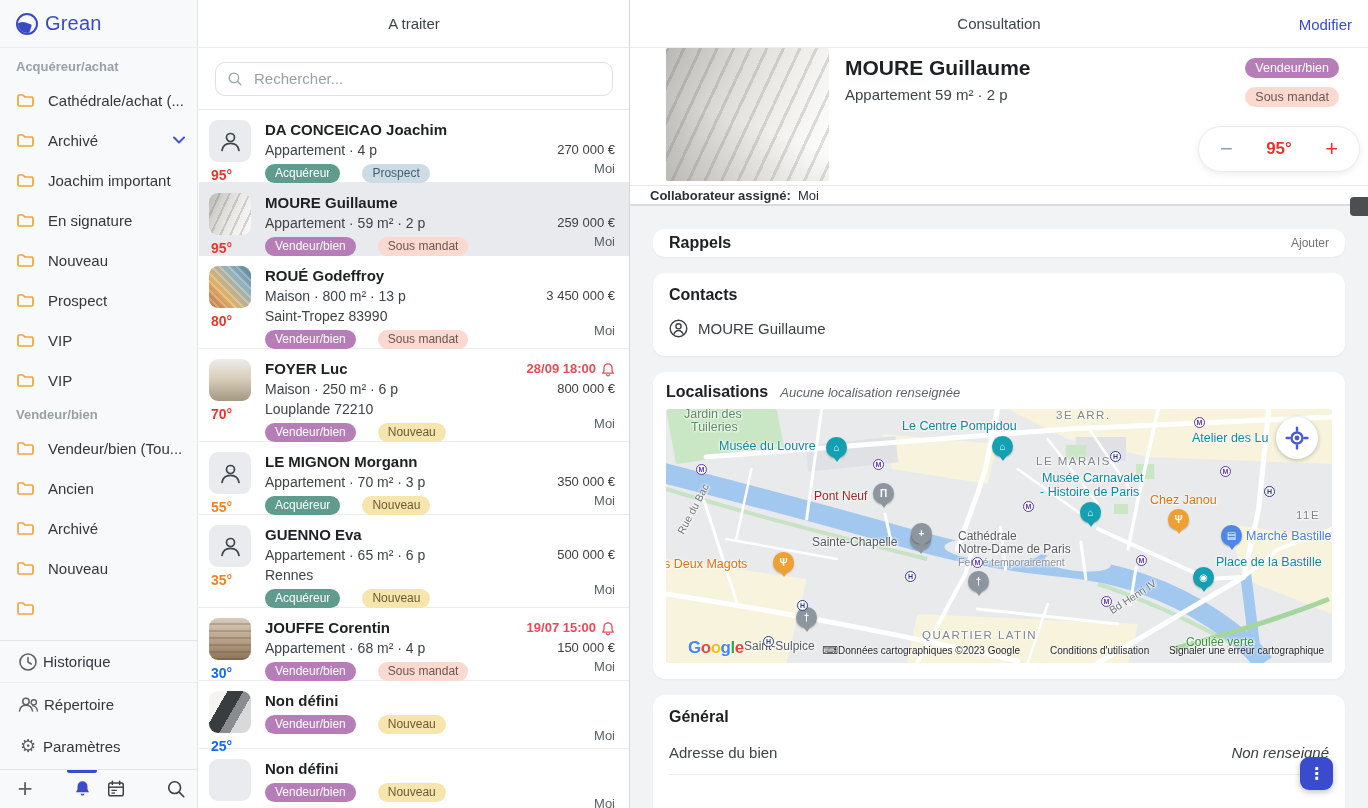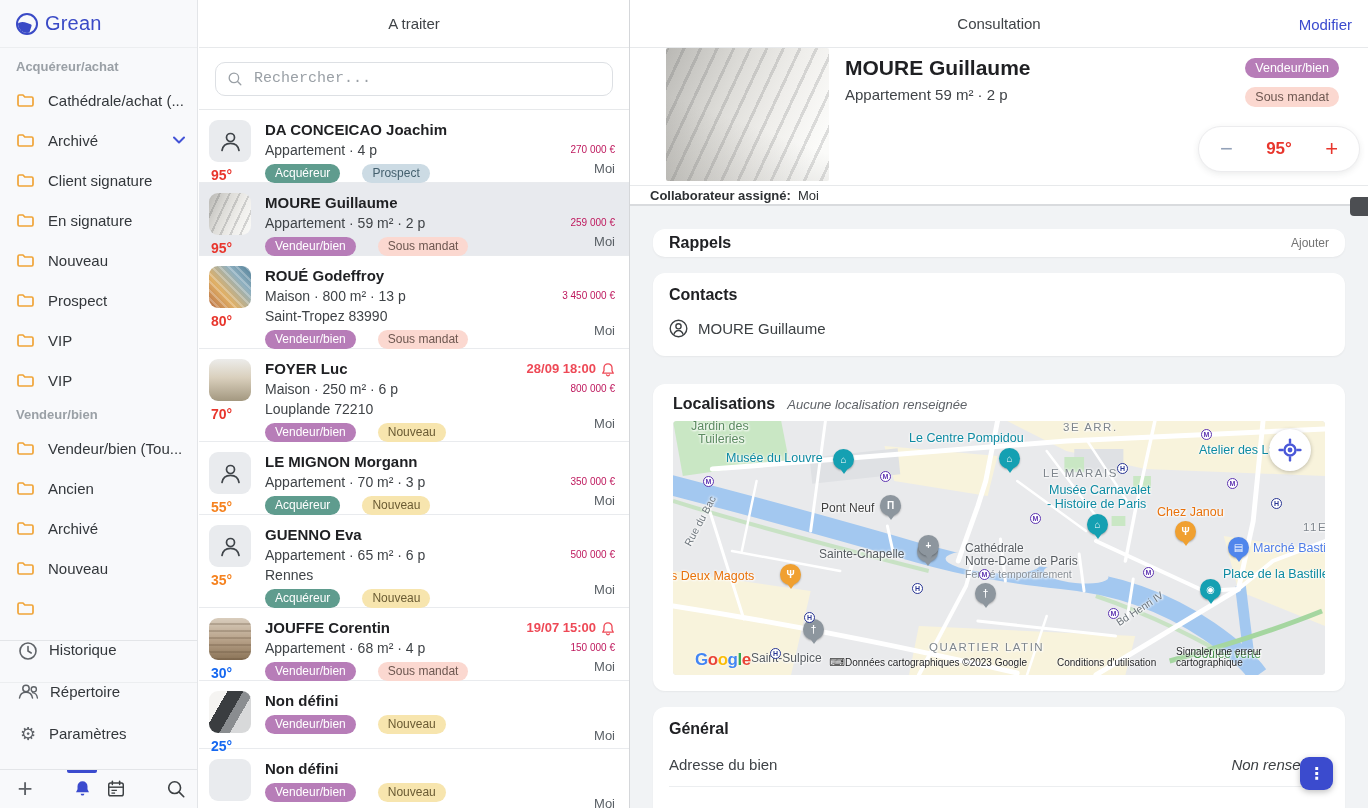--- a/index.html
+++ b/index.html
@@ -13,54 +13,54 @@
   .logo-ic{width:22px;height:22px;border-radius:50%;border:2.5px solid #3a4ac6;box-sizing:border-box;position:relative;overflow:hidden;flex-shrink:0}
   .logo-ic::after{content:'';position:absolute;width:15px;height:15px;left:-3px;bottom:-4px;background:#3a4ac6;border-radius:55% 10% 60% 50%;transform:rotate(18deg)}
   .logo-text{font-size:20px;color:#3a4ac6;font-weight:500;letter-spacing:.2px}
   .side-scroll{position:absolute;top:48px;bottom:167px;left:0;right:0;overflow:hidden;padding-top:4px}
   .section-label{height:28px;line-height:30px;padding-left:16px;font-size:13px;font-weight:700;color:#9aa0a6;white-space:nowrap}
   .side-item{height:40px;display:flex;align-items:center;gap:13px;padding:0 12px 0 16px;font-size:15px;color:#33373b;white-space:nowrap;overflow:hidden;cursor:pointer}
   .side-item.indent{padding-left:44px}
   .side-item svg{flex-shrink:0}
   .chevron{margin-left:auto}
   .side-nav{position:absolute;bottom:38px;left:0;right:0;height:129px;border-top:1px solid #e3e5e8;background:#f8f9fb}
-  .nav-item{height:42px;display:flex;align-items:flex-start;gap:11px;padding-left:18px;font-size:15px;color:#33373b;box-sizing:border-box}
+  .nav-item{height:42px;display:flex;align-items:center;gap:5px;padding-left:18px;font-size:15px;color:#33373b;box-sizing:border-box}
   .nav-item:first-child{border-bottom:1px solid #eceef0}
   .gear-glyph{font-size:18px;color:#5f6368;line-height:1;width:20px;text-align:center}
   .side-toolbar{position:absolute;bottom:0;left:0;right:0;height:38px;border-top:1px solid #e3e5e8;background:#f8f9fb}
   .tb{position:absolute;top:0;height:38px;display:flex;align-items:center;justify-content:center;width:30px}
   .tb-ind{position:absolute;top:0;left:67px;width:30px;height:3px;background:#3b4bce;border-radius:0 0 2px 2px}
   .plus-glyph{font-size:26px;font-weight:300;color:#5f6368;line-height:1;margin-top:-3px}
 
   
   .listpane{position:absolute;left:199px;top:0;bottom:0;width:431px;background:#fff;border-right:1px solid #d5d7da;box-sizing:border-box}
   .list-header{height:48px;border-bottom:1px solid #e7e9eb;display:flex;align-items:center;justify-content:center;font-size:15px;font-weight:500;color:#3f4347;box-sizing:border-box}
   .search-wrap{height:62px;display:flex;align-items:center;padding:0 16px;border-bottom:1px solid #e7e9eb;box-sizing:border-box}
   .search-box{flex:1;height:34px;border:1px solid #dde0e4;border-radius:10px;display:flex;align-items:center;padding:0 11px;gap:9px;background:#fff;box-sizing:border-box}
-  .search-box input{border:none;outline:none;flex:1;font-size:15px;font-family:Liberation Mono, monospace;color:#202124;background:transparent}
+  .search-box input{border:none;outline:none;flex:1;font-size:15px;font-family:Liberation Sans, sans-serif;color:#202124;background:transparent}
   .search-box input::placeholder{color:#9aa0a6}
   .rows{position:absolute;top:110px;left:0;right:0;bottom:0;overflow:hidden}
   .row{display:grid;grid-template-columns:56px 1fr auto;padding:10px 14px 0 10px;box-sizing:border-box;border-bottom:1px solid #e9ebee;cursor:pointer;background:#fff}
   .row.selected{background:#e8eaee}
   .thumb{width:42px;height:42px;border-radius:9px;overflow:hidden;display:flex;align-items:center;justify-content:center;background:#e9ebee}
   .temp{font-size:14px;font-weight:700;margin-top:5px;padding-left:2px}
   .temp.red{color:#e8362d}.temp.orange{color:#f5821f}.temp.blue{color:#1668f0}
   .r-name{font-size:15px;font-weight:700;line-height:20px;color:#1f2023;white-space:nowrap}
   .r-details,.r-loc{font-size:14px;line-height:20px;color:#3f4347}
   .r-badges{display:flex;gap:22px;margin-top:4px}
   .badge{height:19px;line-height:19px;border-radius:10px;padding:0 10px;font-size:12px;white-space:nowrap}
   .badge.green{background:#5f9c8e;color:#fff}
   .badge.slate{background:#ccdbe4;color:#44606e}
   .badge.purple{background:#b77db8;color:#fff}
   .badge.pink{background:#fbd8d0;color:#6d5750}
   .badge.yellow{background:#f7e5ae;color:#6a5b33}
   .r-right{display:flex;flex-direction:column;align-items:flex-end;padding-bottom:9px;box-sizing:border-box}
   .r-right.noremind{padding-top:20px}
   .r-reminder{color:#ee4956;font-weight:700;font-size:13px;line-height:20px;display:flex;align-items:center;gap:5px}
-  .r-price{font-size:10px;line-height:20px;color:#be185d;white-space:nowrap}
+  .r-price{font-size:13px;line-height:20px;color:#404040;white-space:nowrap}
   .r-owner{margin-top:auto;font-size:13px;color:#5a6066;line-height:18px}
   
   .t-building-white{background:
     repeating-linear-gradient(115deg, rgba(70,72,75,.20) 0 2px, transparent 2px 9px),
     linear-gradient(115deg,#b9b8b4 0%,#dcdbd7 35%,#efeeeb 65%,#fafaf8 100%)}
   .t-aerial{background:
     repeating-linear-gradient(45deg, rgba(255,255,255,.25) 0 2px, transparent 2px 6px),
     linear-gradient(50deg,#b96f44 0%,#e0b066 35%,#8fb0c0 70%,#4f7d96 100%)}
   .t-house{background:linear-gradient(180deg,#ececea 0%,#d9cfbc 45%,#a39880 100%)}
   .t-paris{background:
@@ -89,42 +89,42 @@
   .step-temp{color:#e8362d;font-weight:700;font-size:17px}
   .collab{height:18px;background:#fff;border-top:1px solid #e7e9eb;border-bottom:2px solid #d9dbde;display:flex;align-items:center;padding-left:20px;gap:7px;font-size:13px;color:#2d3033}
   .collab b{font-weight:700}
   .d-content{position:absolute;top:205px;left:0;right:0;bottom:0;padding:0 23px;overflow:hidden;box-sizing:border-box}
   .card{background:#fff;border-radius:12px;box-shadow:0 1px 2px rgba(60,64,67,.06);box-sizing:border-box}
   .card-title{font-size:16px;font-weight:600;color:#202124}
   .card.rappels{margin-top:24px;height:28px;display:flex;align-items:center;justify-content:space-between;padding:0 16px}
   .ajouter{color:#737373;font-size:12px;cursor:pointer}
   .card.contacts{margin-top:16px;padding:13px 16px 18px}
   .contact-row{margin-top:15px;display:flex;align-items:center;gap:10px;font-size:15px;color:#3c4043}
-  .card.locs{margin-top:28px;padding:11px 20px 16px}
+  .card.locs{margin-top:16px;padding:11px 13px 16px}
   .locs-head{display:flex;align-items:baseline;gap:12px}
   .note{font-style:italic;font-size:13px;color:#5f6368}
   .map{margin-top:8px;height:254px;position:relative;overflow:hidden;border-radius:4px;background:#e9eaec}
   .map svg.mapbg{position:absolute;left:0;top:0;width:100%;height:100%}
   .card.general{margin-top:16px;padding:13px 16px;height:130px}
   .g-row{margin-top:18px;display:flex;justify-content:space-between;align-items:flex-start;border-bottom:1px solid #eceef0;padding-bottom:13px;font-size:15px;color:#3f4347}
   .g-value{font-style:italic;color:#3c4043}
 
   
   .ml{position:absolute;white-space:nowrap;font-size:11.5px;color:#444;
       text-shadow:0 0 3px #fff,0 0 3px #fff,1px 1px 2px #fff;transform-origin:left center}
   .ml.poi{color:#0d8aa2;font-size:12.5px;font-weight:500}
   .ml.rest{color:#e8710a;font-size:12.5px;font-weight:500}
   .ml.shop{color:#4e7ce8;font-size:12.5px;font-weight:500}
   .ml.area{color:#7f868d;letter-spacing:1.5px;font-size:11.5px}
   .ml.park{color:#5b8a60;font-size:12.5px}
   .ml.green{color:#3f9142;font-size:12px;font-weight:500}
   .ml.dark{color:#565b60;font-size:12px;font-weight:500}
   .ml.closed{color:#8a9096;font-size:10.5px}
   .ml.street{color:#6e767d;font-size:10.5px}
-  .ml.water{color:#404040;font-size:12px}
+  .ml.water{color:#b91c1c;font-size:12px}
   .pin{position:absolute;width:21px;height:21px;border-radius:50%;background:var(--pc);display:flex;align-items:center;justify-content:center;
        color:#fff;font-size:10px;font-weight:700;box-shadow:0 1px 2px rgba(0,0,0,.3)}
   .pin::after{content:'';position:absolute;top:18px;left:50%;transform:translateX(-50%);
        border:5px solid transparent;border-top:7px solid var(--pc)}
   .metro{position:absolute;width:11px;height:11px;border-radius:50%;background:#fff;box-sizing:border-box;
        display:flex;align-items:center;justify-content:center;font-size:7px;font-weight:700}
   .metro.M{border:1.5px solid #5e35b1;color:#5e35b1}
   .metro.H{border:1.5px solid #283593;color:#283593}
   .compass{position:absolute;right:14px;top:8px;width:42px;height:42px;border-radius:50%;background:#fff;
        box-shadow:0 1px 4px rgba(0,0,0,.25);display:flex;align-items:center;justify-content:center;cursor:pointer}
@@ -161,21 +161,21 @@
           </svg>
           <span>Archivé</span>
           <svg class="chevron" width="12" height="8" viewBox="0 0 12 8">
             <path d="M1 1.5 6 6.5 11 1.5" fill="none" stroke="#4353d6" stroke-width="2" stroke-linecap="round" stroke-linejoin="round"></path>
           </svg>
         </div>
         <div class="side-item">
           <svg width="19" height="16" viewBox="0 0 19 16">
             <path d="M2 5.2V4.4C2 3.6 2.6 3 3.4 3H7l1.8 2h6.8c.8 0 1.4.6 1.4 1.4v6.2c0 .8-.6 1.4-1.4 1.4H3.4C2.6 14 2 13.4 2 12.6Z" fill="none" stroke="#f0a437" stroke-width="1.7" stroke-linejoin="round"></path>
           </svg>
-          <span>Client signature</span>
+          <span>Joachim important</span>
         </div>
         <div class="side-item">
           <svg width="19" height="16" viewBox="0 0 19 16">
             <path d="M2 5.2V4.4C2 3.6 2.6 3 3.4 3H7l1.8 2h6.8c.8 0 1.4.6 1.4 1.4v6.2c0 .8-.6 1.4-1.4 1.4H3.4C2.6 14 2 13.4 2 12.6Z" fill="none" stroke="#f0a437" stroke-width="1.7" stroke-linejoin="round"></path>
           </svg>
           <span>En signature</span>
         </div>
         <div class="side-item">
           <svg width="19" height="16" viewBox="0 0 19 16">
             <path d="M2 5.2V4.4C2 3.6 2.6 3 3.4 3H7l1.8 2h6.8c.8 0 1.4.6 1.4 1.4v6.2c0 .8-.6 1.4-1.4 1.4H3.4C2.6 14 2 13.4 2 12.6Z" fill="none" stroke="#f0a437" stroke-width="1.7" stroke-linejoin="round"></path>

